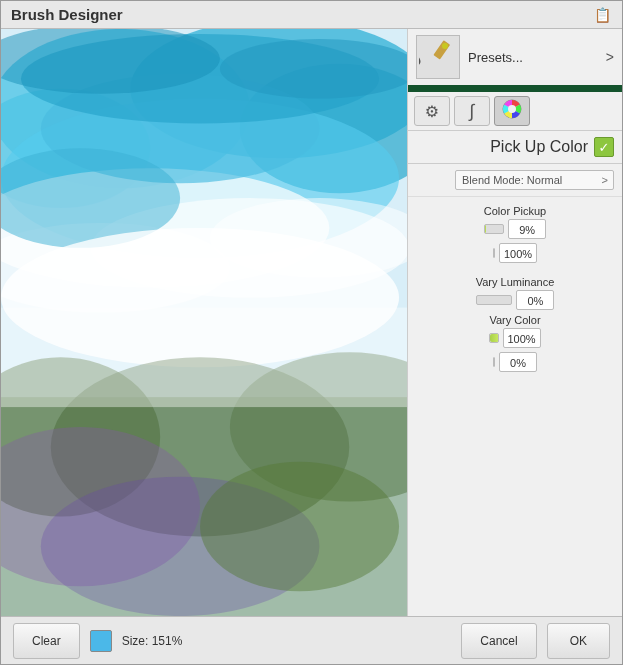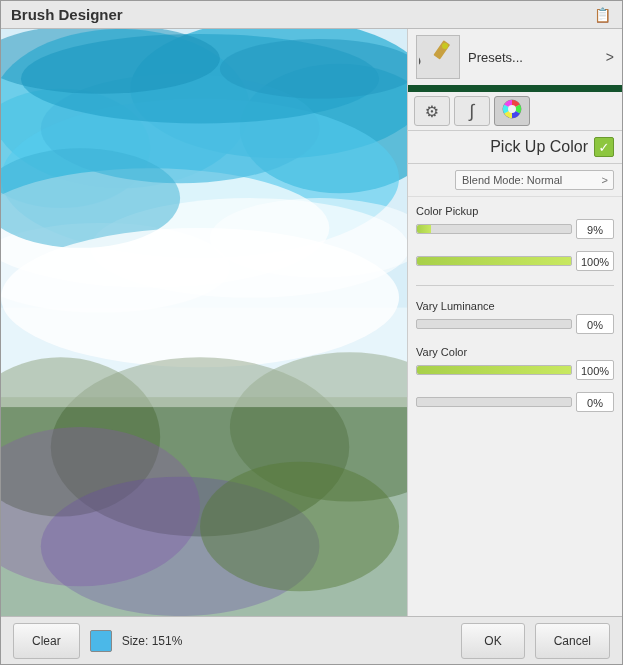--- a/index.html
+++ b/index.html
@@ -177,21 +177,22 @@
       top: 50%;
       transform: translateY(-50%);
       color: #777;
       font-size: 11px;
       pointer-events: none;
     }
     .sliders-section {
       padding: 8px;
       display: flex;
       flex-direction: column;
-      gap: 12px;
+      gap: 4px;
+      align-items: center;
     }
     .slider-row {
       display: flex;
       flex-direction: column;
       gap: 2px;
     }
     .slider-top {
       display: flex;
       align-items: center;
       justify-content: space-between;
@@ -447,16 +448,16 @@
 
       </div>
     </div>
   </div>
 
   <div class="bottom-bar">
     <button class="btn">Clear</button>
     <div class="color-swatch" style="background:#4bb8e8;"></div>
     <span class="size-label">Size: 151%</span>
     <div class="spacer"></div>
+    <button class="btn">Cancel</button>
     <button class="btn btn-ok">OK</button>
-    <button class="btn">Cancel</button>
   </div>
 </div>
 
 </body></html>

